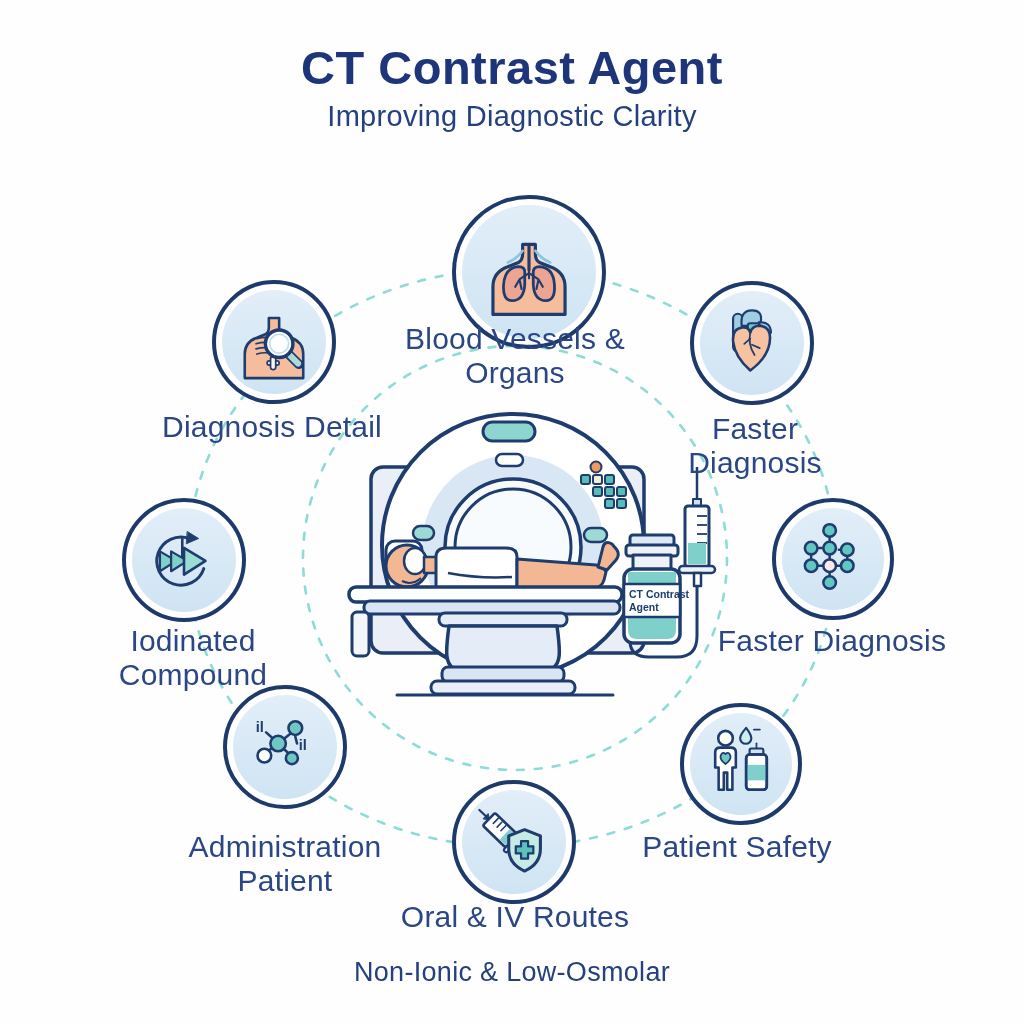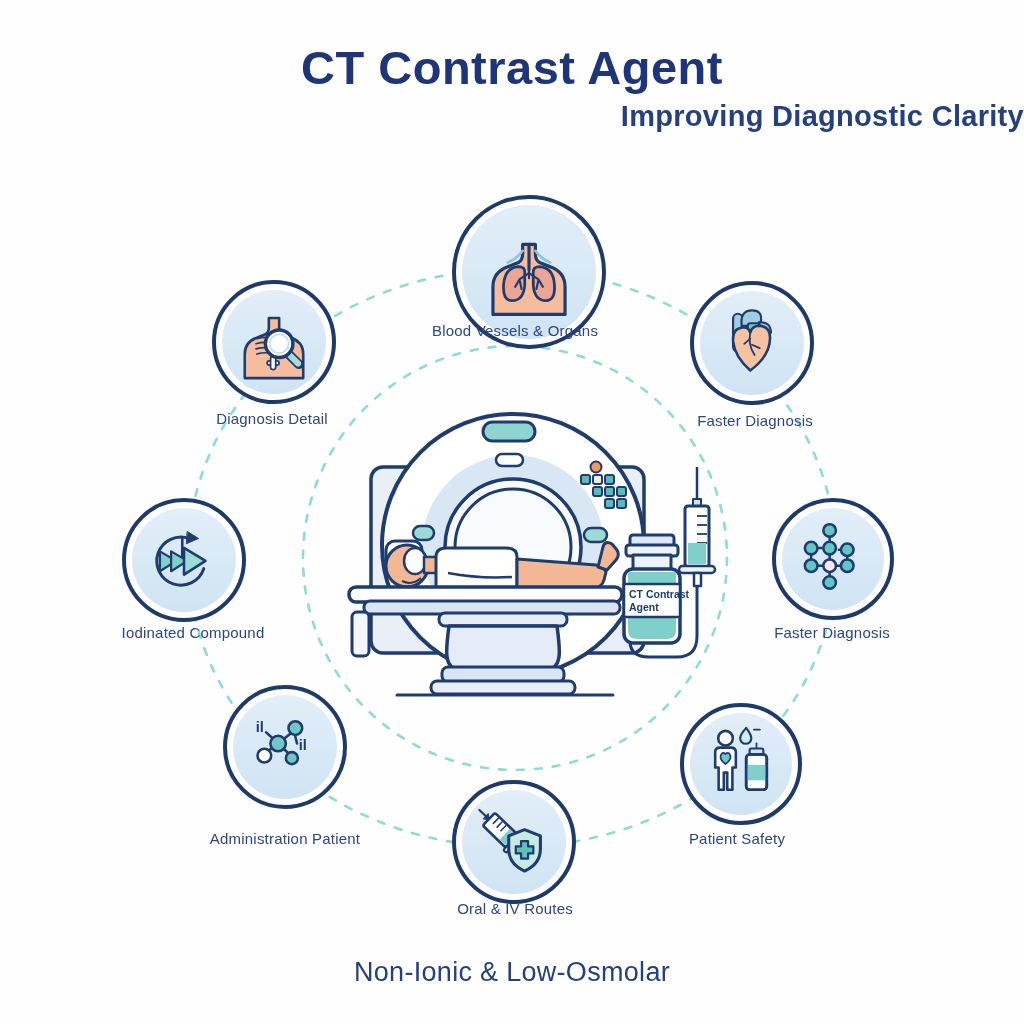--- a/index.html
+++ b/index.html
@@ -5,36 +5,36 @@
   html,body{margin:0;padding:0;}
   body{
     width:1024px;height:1024px;position:relative;overflow:hidden;
     background:#fefefe;font-family:"Liberation Sans",sans-serif;
   }
   .title{
     position:absolute;left:0;top:40px;width:1024px;text-align:center;
     font-size:47px;font-weight:bold;color:#1f3579;letter-spacing:.5px;
   }
   .subtitle{
-    position:absolute;left:0;top:100px;width:1024px;text-align:right;
-    font-size:29px;font-weight:bold;color:#24407f;letter-spacing:.3px;
+    position:absolute;left:0;top:100px;width:1024px;text-align:center;
+    font-size:29px;font-weight:normal;color:#24407f;letter-spacing:.3px;
   }
   #diagram-svg{position:absolute;left:0;top:0;}
   .node{
     position:absolute;border:4px solid #1d3a6b;border-radius:50%;
     background:#ffffff;display:flex;align-items:center;justify-content:center;
     box-sizing:border-box;
   }
   .node-inner{
     border-radius:50%;
     background:linear-gradient(180deg,#e2eef8 0%,#cfe4f3 100%);
     display:flex;align-items:center;justify-content:center;
   }
   .node-label{
-    position:absolute;text-align:center;color:#2a4685;font-size:15px;
+    position:absolute;text-align:center;color:#2a4685;font-size:30px;
     letter-spacing:.2px;
   }
   .tagline{
     position:absolute;left:312px;top:957px;width:400px;text-align:center;
     font-size:27px;color:#24407f;letter-spacing:.3px;
   }
 </style>
 </head>
 <body>
 

